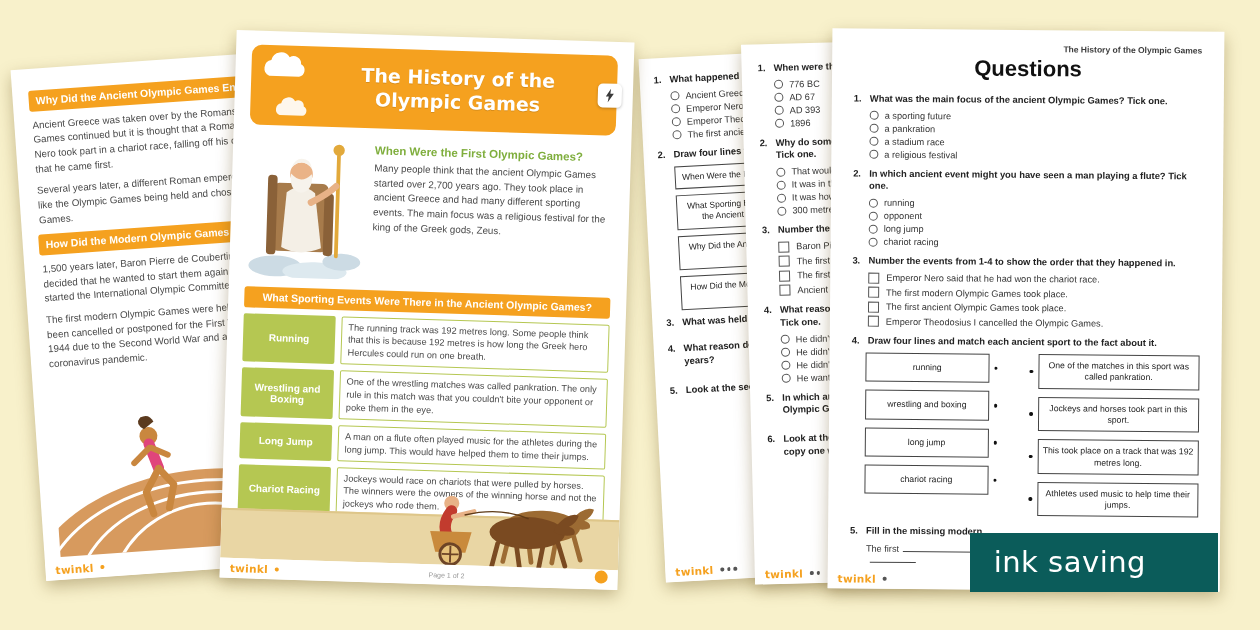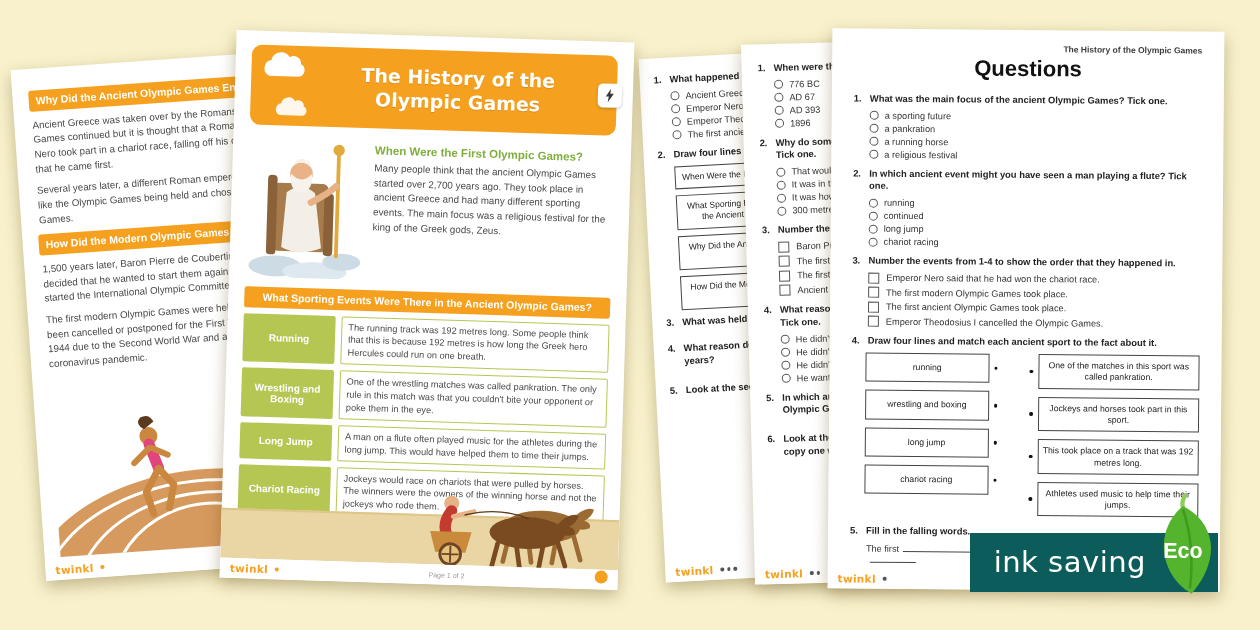--- a/index.html
+++ b/index.html
@@ -410,40 +410,40 @@
       <div class="opt">
           <span class="radio"></span>
           <span>a sporting future</span>
         </div>
       <div class="opt">
           <span class="radio"></span>
           <span>a pankration</span>
         </div>
       <div class="opt">
           <span class="radio"></span>
-          <span>a running horse</span>
+          <span>a stadium race</span>
         </div>
       <div class="opt">
           <span class="radio"></span>
           <span>a religious festival</span>
         </div>
     </div>
 
     <div class="q">
         <span class="qn">2.</span>
         <span class="qt">In which ancient event might you have seen a man playing a flute? Tick one.</span>
       </div>
     <div class="opts">
       <div class="opt">
           <span class="radio"></span>
           <span>running</span>
         </div>
       <div class="opt">
           <span class="radio"></span>
-          <span>continued</span>
+          <span>opponent</span>
         </div>
       <div class="opt">
           <span class="radio"></span>
           <span>long jump</span>
         </div>
       <div class="opt">
           <span class="radio"></span>
           <span>chariot racing</span>
         </div>
     </div>
@@ -509,39 +509,31 @@
           </div>
         <div class="mrow">
             <span class="mdot"></span>
             <div class="mbox">Athletes used music to help time their jumps.</div>
           </div>
       </div>
     </div>
 
     <div class="q">
         <span class="qn">5.</span>
-        <span class="qt">Fill in the falling words.</span>
+        <span class="qt">Fill in the missing modern.</span>
       </div>
     <div class="fill">
       <span>The first</span><span class="blank"></span><span>Olympic Games were held in 1896 in</span><span class="blank short"></span>
     </div>
 
     <div class="pfoot">
       <span class="logo">twinkl</span>
       <span class="fdots gray">
           <span></span>
         </span>
     </div>
   </div>
 
   <div class="eco-badge">
     <div class="ink">ink saving</div>
-    <span class="leaf">
-      <svg viewBox="0 0 100 125" width="86" height="108">
-        <path d="M52 4 q-4 8 -2 14" stroke="#8fce5a" stroke-width="5" fill="none" stroke-linecap="round"></path>
-        <path d="M50 16 C86 34 96 76 60 118 C22 96 16 44 50 16 Z" fill="#55b42e"></path>
-        <path d="M50 20 C60 50 62 80 58 112" stroke="#3f9a1f" stroke-width="3" fill="none"></path>
-        <text x="50" y="76" text-anchor="middle" font-size="25" font-weight="bold" fill="#ffffff" font-family="Liberation Sans, sans-serif">Eco</text>
-      </svg>
-    </span>
   </div>
 
 </div>
 
 </body></html>

